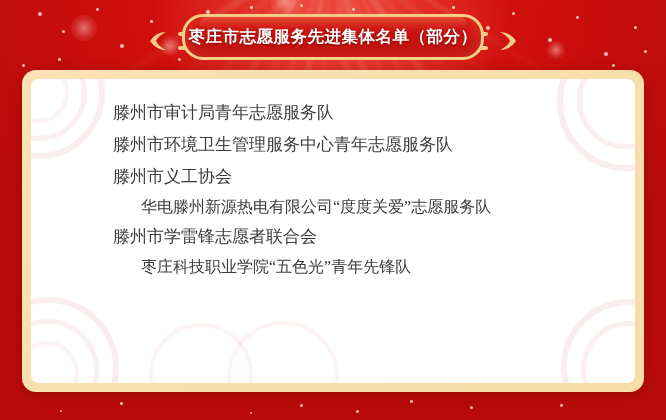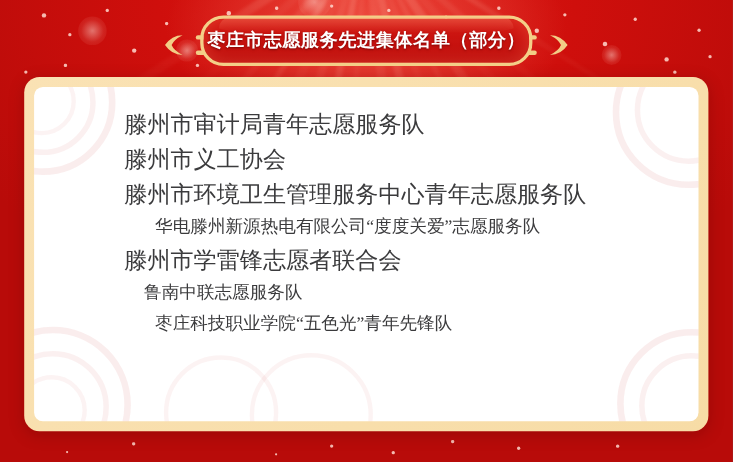--- a/index.html
+++ b/index.html
@@ -124,21 +124,21 @@
     padding:18px 0 0 0;
     margin:0;
     list-style:none;
   }
   .entry {
     color:#3b3b3d;
     white-space:nowrap;
     font-family:"Liberation Serif","DejaVu Serif",serif;
   }
   .entry.g1 {
-    font-size:21px;
+    font-size:17px;
     line-height:32px;
     padding-left:82px;
   }
   .entry.g2 {
     font-size:16px;
     line-height:28px;
     padding-left:100px;
   }
   .entry.g2.indent-extra { padding-left:110px; }
 </style>
@@ -246,25 +246,24 @@
       <div class="swirl s3" style="left:-16px; bottom:-22px; width:56px; height:56px;"></div>
 
       <div class="swirl" style="right:-62px; bottom:-52px; width:124px; height:124px;"></div>
       <div class="swirl s2" style="right:-42px; bottom:-34px; width:86px; height:86px;"></div>
 
       <div class="swirl s3" style="left:118px; bottom:-44px; width:96px; height:96px;"></div>
       <div class="swirl s3" style="left:196px; bottom:-50px; width:104px; height:104px;"></div>
 
       <ul id="list">
         <li class="entry g1">滕州市审计局青年志愿服务队</li>
+        <li class="entry g1">滕州市环境卫生管理服务中心青年志愿服务队</li>
         <li class="entry g1">滕州市义工协会</li>
-        <li class="entry g1">滕州市环境卫生管理服务中心青年志愿服务队</li>
         <li class="entry g2 indent-extra">华电滕州新源热电有限公司“度度关爱”志愿服务队</li>
 
         <li class="entry g1">滕州市学雷锋志愿者联合会</li>
-        <li class="entry g2">鲁南中联志愿服务队</li>
         <li class="entry g2 indent-extra">枣庄科技职业学院“五色光”青年先锋队</li>
       </ul>
 
     </div>
   </div>
 
 </div>
 
 </body></html>

